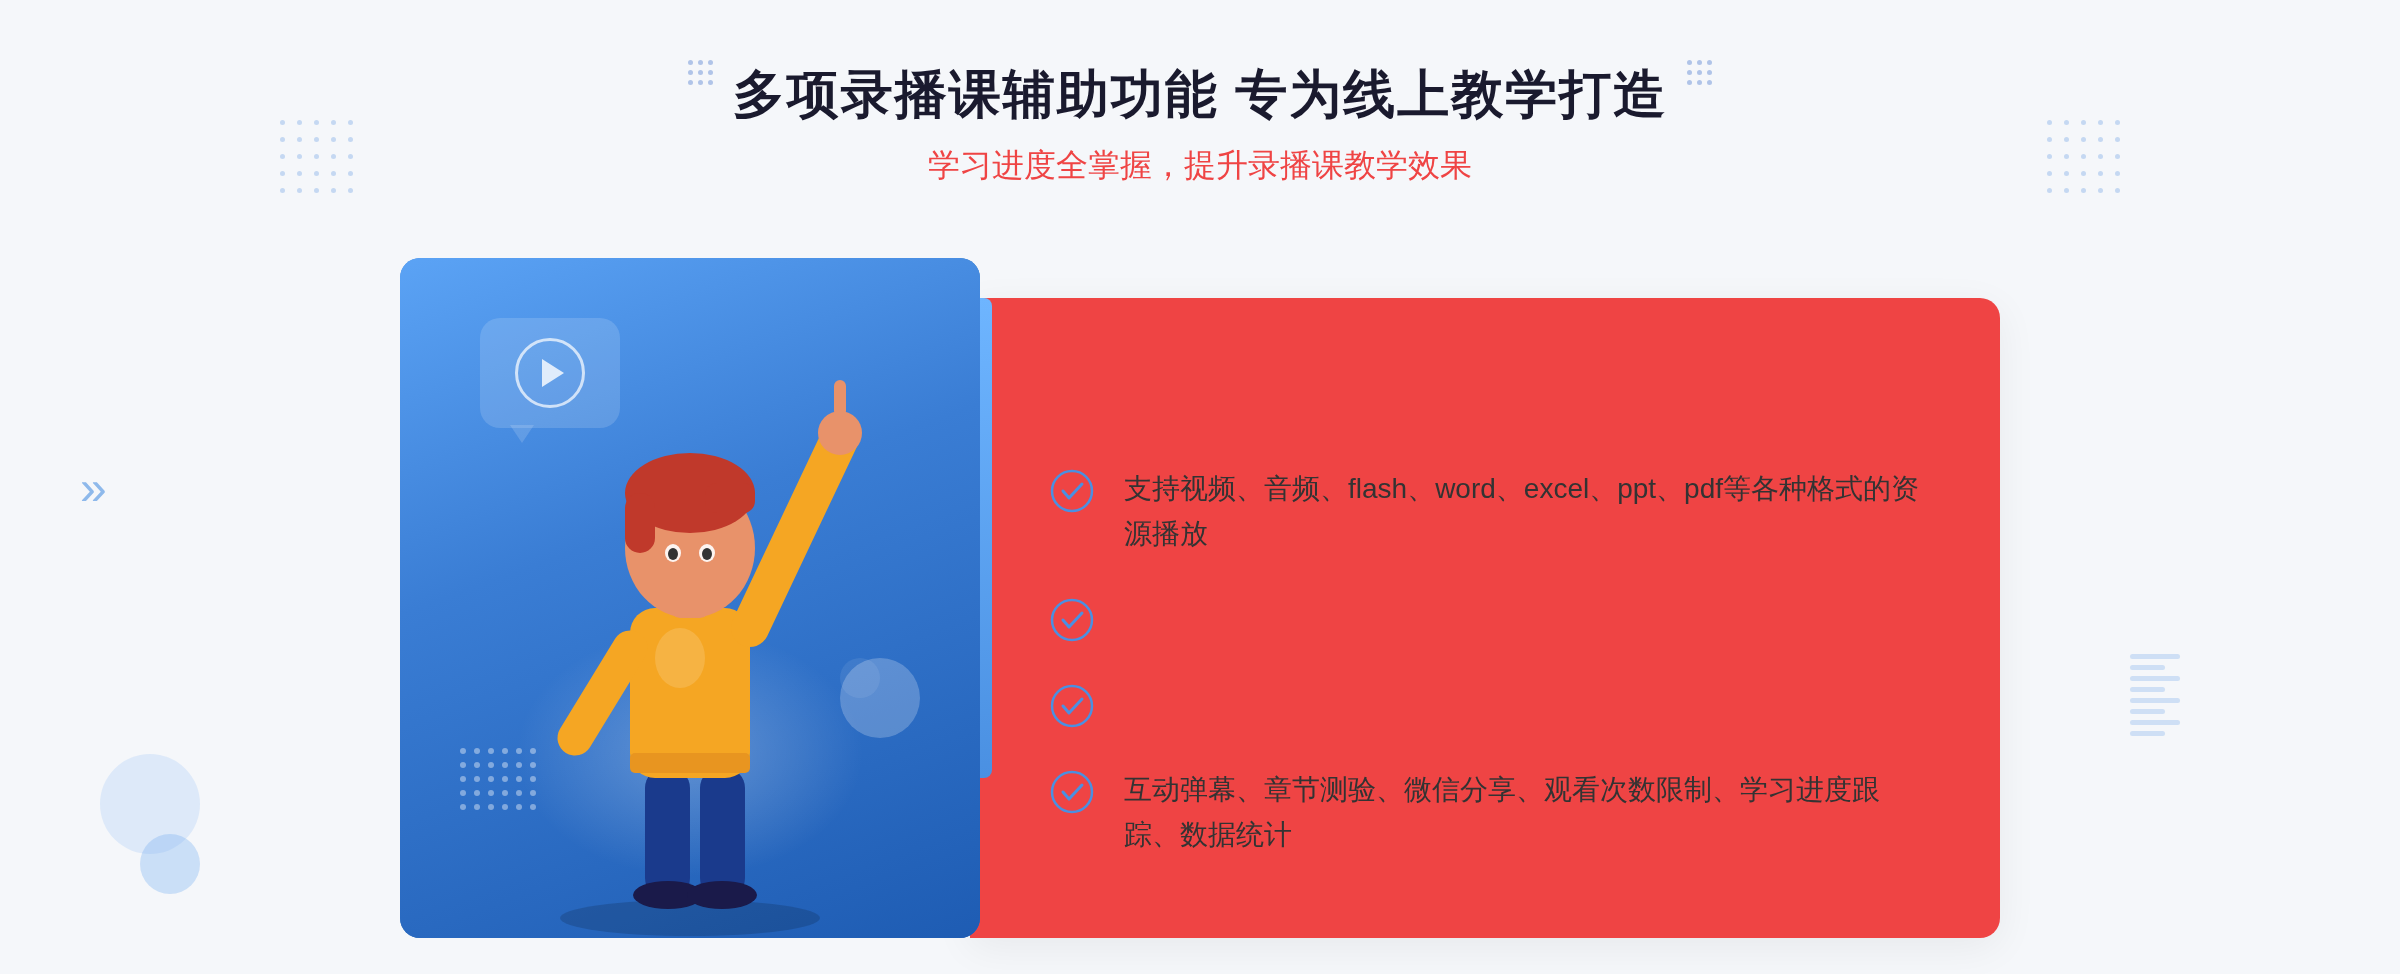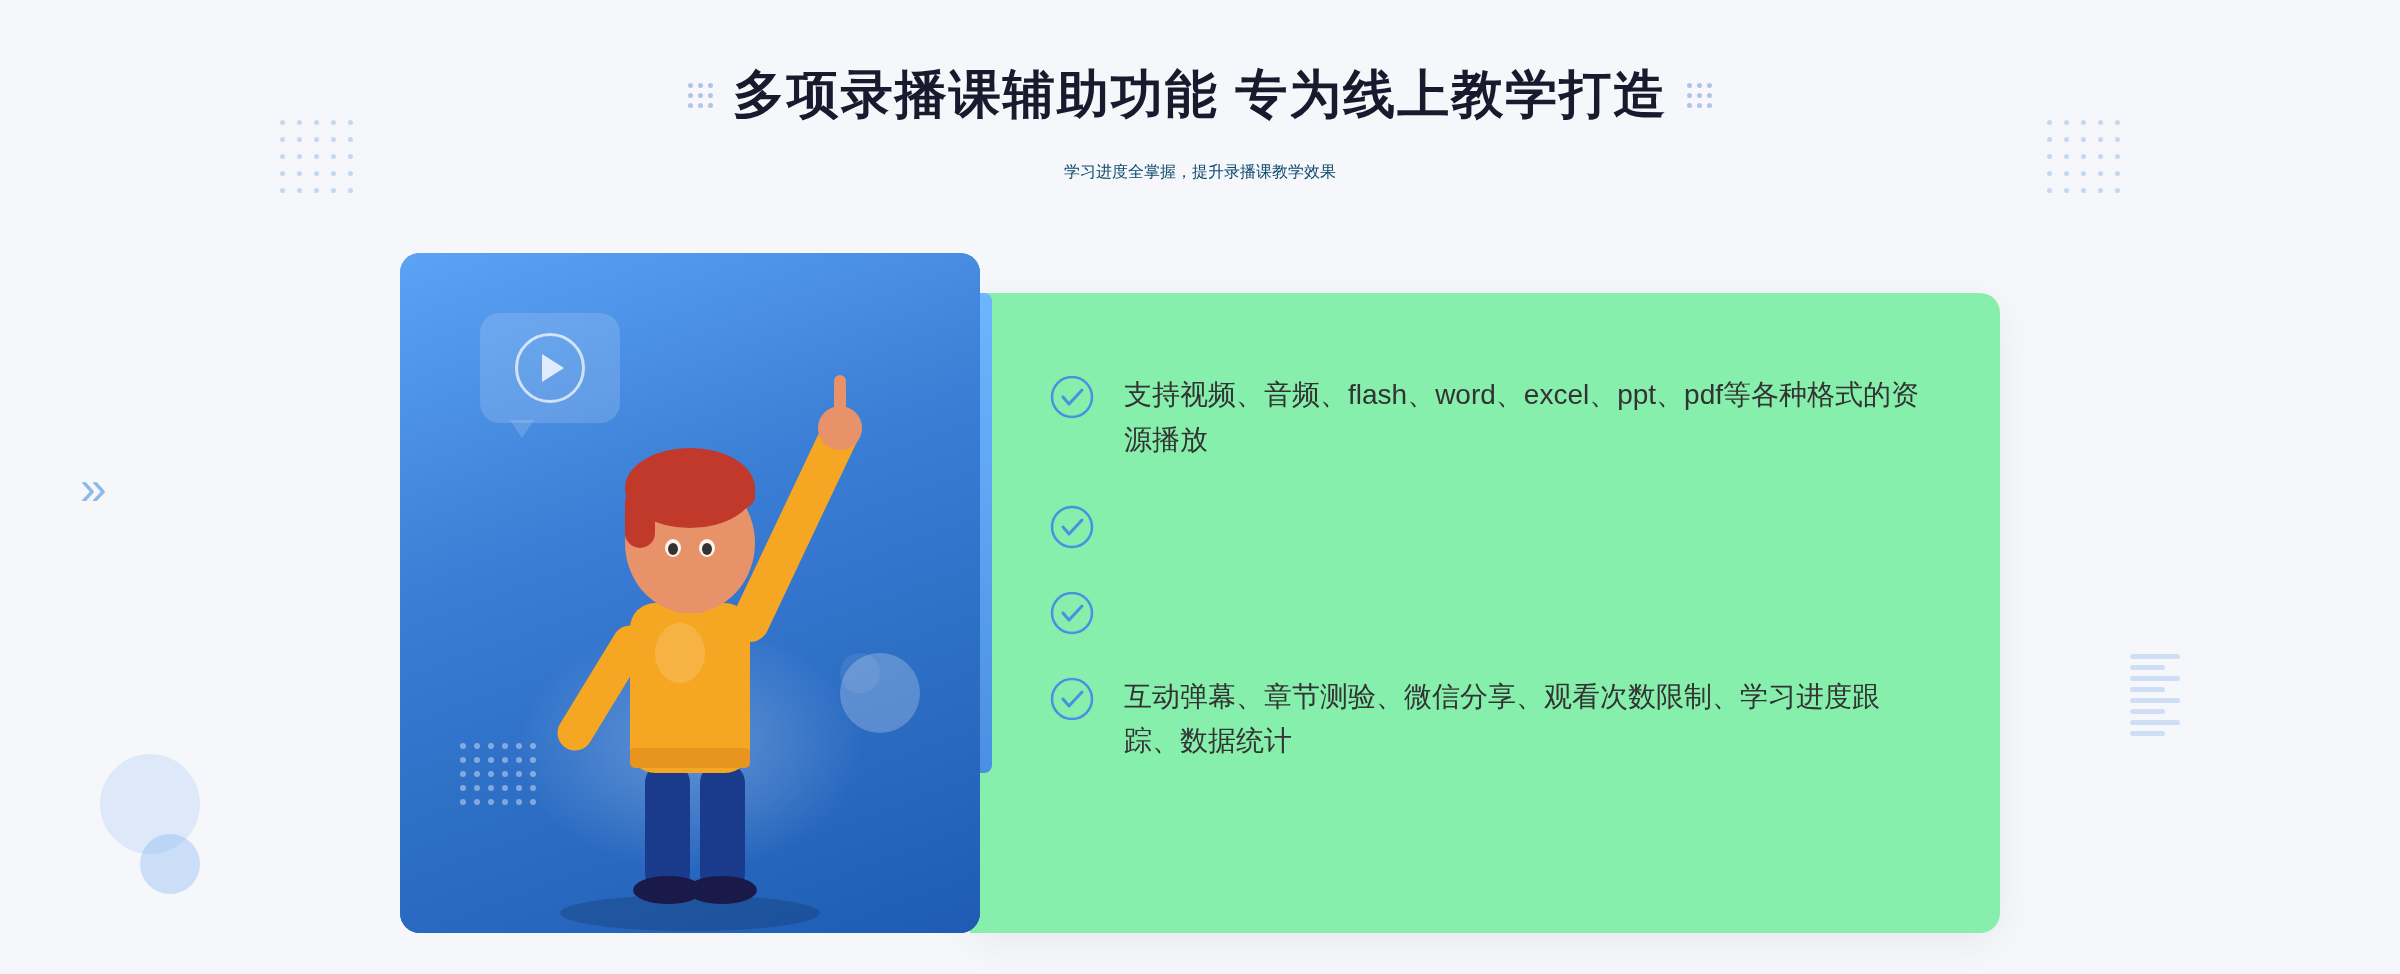--- a/index.html
+++ b/index.html
@@ -26,24 +26,23 @@
     
     .header {
       text-align: center;
       margin-bottom: 30px;
       position: relative;
       z-index: 2;
     }
 
     .header-decoration {
       display: flex;
-      align-items: center;
       justify-content: center;
       gap: 20px;
-      margin-bottom: 32px;
+      margin-bottom: 14px;
     }
 
     .decoration-dots {
       display: flex;
       flex-direction: column;
       gap: 5px;
     }
     .decoration-dots .row {
       display: flex;
       gap: 5px;
@@ -56,22 +55,22 @@
     }
 
     .main-title {
       font-size: 52px;
       font-weight: 600;
       color: #1a1a2e;
       letter-spacing: 2px;
     }
 
     .sub-title {
-      font-size: 16px;
-      color: #0c4a6e;
+      font-size: 32px;
+      color: #ef4444;
       margin-top: 10px;
     }
 
     
     .content-area {
       display: flex;
       width: 1600px;
       position: relative;
       z-index: 2;
       margin-top: 20px;
@@ -171,27 +170,27 @@
       width: 12px;
       height: 480px;
       background: linear-gradient(180deg, #6eb5ff 0%, #4a90e2 100%);
       border-radius: 0 8px 8px 0;
       z-index: 5;
     }
 
     
     .features-card {
       flex: 1;
-      background: #86efac;
+      background: #ef4444;
       border-radius: 0 20px 20px 0;
       margin-left: -10px;
       padding: 60px 80px;
       display: flex;
       flex-direction: column;
-      justify-content: flex-start;
+      justify-content: flex-end;
       min-height: 640px;
       margin-top: 60px;
       box-shadow: 0 10px 40px rgba(0,0,0,0.06);
     }
 
     .feature-item {
       display: flex;
       align-items: flex-start;
       gap: 30px;
       padding: 20px 0;

